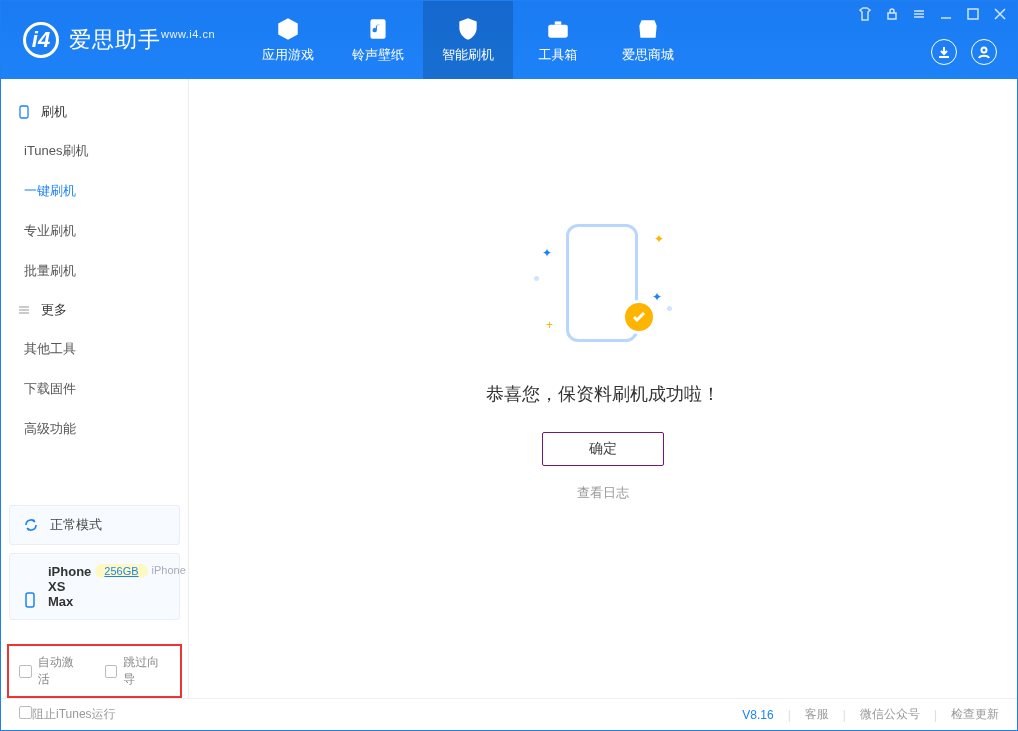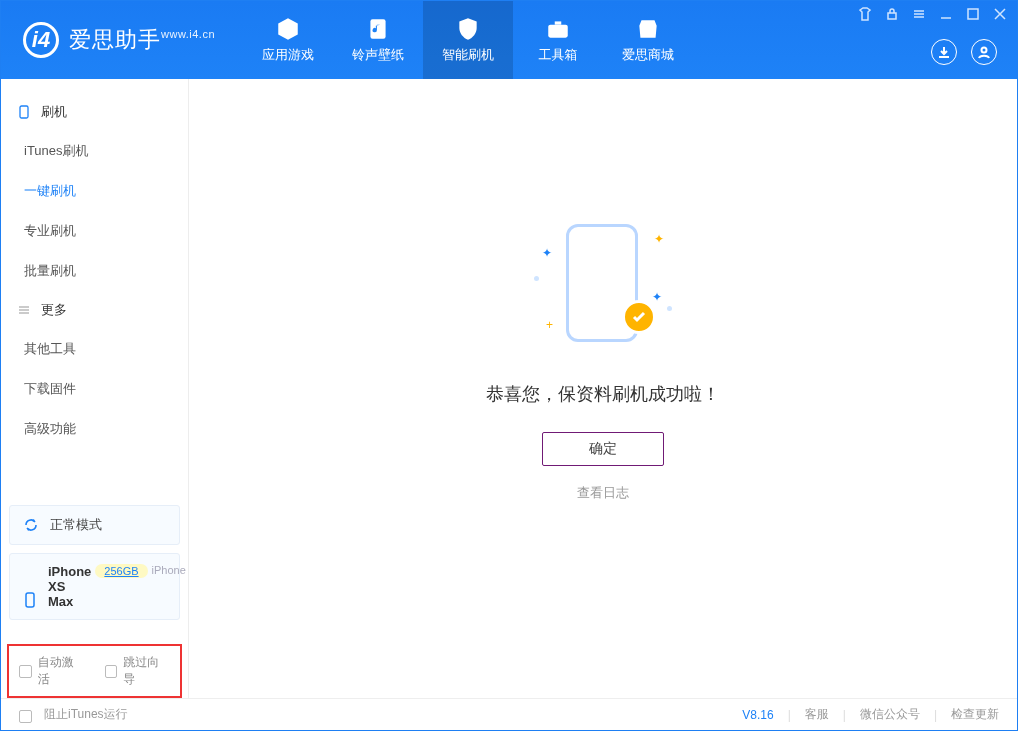--- a/index.html
+++ b/index.html
@@ -44,21 +44,21 @@
 .check-circ { position: absolute; right: 2px; bottom: 22px; width: 34px; height: 34px; background: #ffb400; border: 3px solid #fff; border-radius: 50%; display: flex; align-items: center; justify-content: center; }
 .check-circ svg { width: 16px; height: 16px; stroke: #fff; stroke-width: 3; fill: none; }
 .spark { position: absolute; color: #1e82f7; font-size: 12px; }
 .sp1 { left: -6px; top: 30px; } .sp2 { right: -6px; top: 16px; color: #ffb400; } .sp3 { left: -2px; bottom: 24px; color: #ffb400; } .sp4{ right:-4px; top:74px;}
 .dot { position: absolute; width: 5px; height: 5px; background: #cfe4ff; border-radius: 50%; }
 .d1 { left: -14px; top: 60px; } .d2 { right: -14px; top: 90px; }
 .success-text { font-size: 18px; color: #333; margin-bottom: 26px; }
 .ok-btn { border: 1px solid #701a75; background: #fff; padding: 7px 46px; font-size: 14px; color: #444; cursor: pointer; border-radius: 2px; margin-bottom: 18px; }
 .view-log { color: #999; font-size: 13px; cursor: pointer; }
 .footer { height: 32px; border-top: 1px solid #eee; display: flex; align-items: center; padding: 0 18px; font-size: 12px; color: #999; }
-.footer-left { display: flex; align-items: flex-end; gap: 12px; }
+.footer-left { display: flex; align-items: flex-start; gap: 0; }
 .footer-right { margin-left: auto; display: flex; align-items: center; gap: 14px; }
 .footer-right span { cursor: pointer; }
 .ver { color: #1e82f7; }
 .divider { color: #ddd; }
 </style>
 </head>
 <body>
 
 <div class="header">
   <div class="logo-area">

